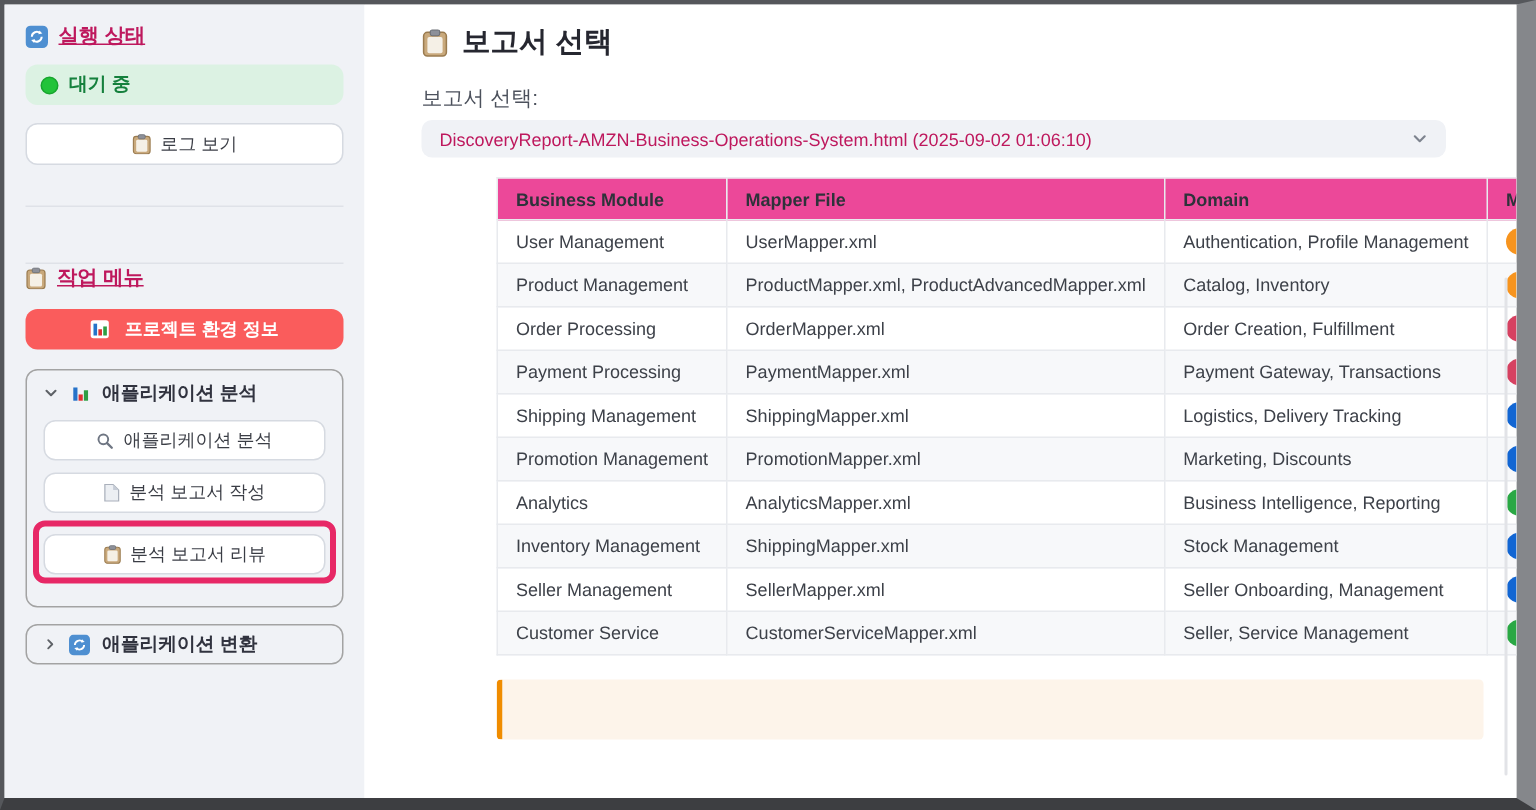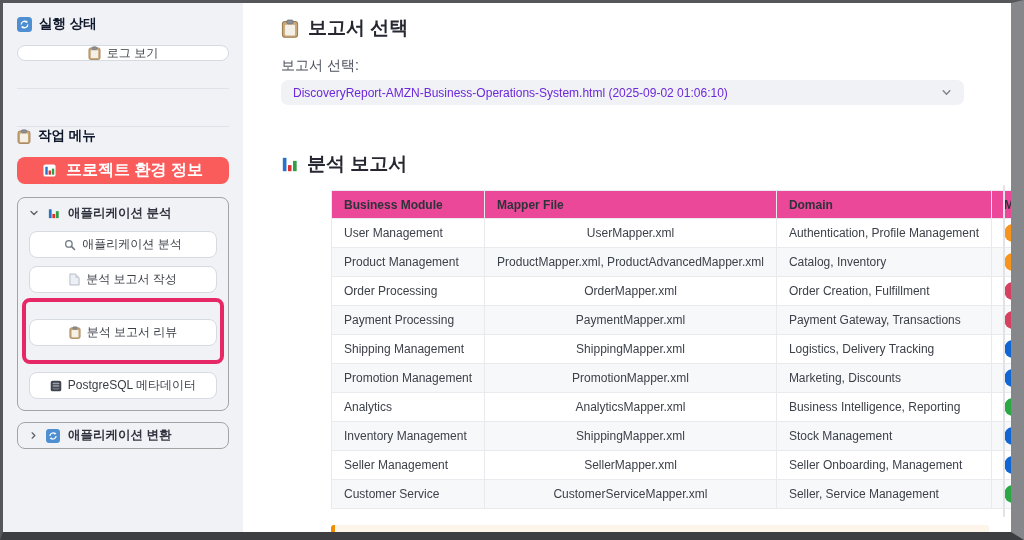--- a/index.html
+++ b/index.html
@@ -2,58 +2,58 @@
 <html style="--primary-red: #fa5c5c; --highlight-pink: #e72866; --status-green: #15803d; --status-dot: #22c33a; --callout-orange: #f08c00;"><head>
 <meta charset="utf-8">
 <style>
   * { margin:0; padding:0; box-sizing:border-box; }
   html,body { width:1024px; height:540px; overflow:hidden; }
   body { font-family:"Liberation Sans","DejaVu Sans",sans-serif; color:#31333f; background:#fff; }
   .frame { width:1024px; height:540px; border-top:3px solid #55575b; border-left:3px solid #55575b;
            border-right:13px solid #85878b; border-bottom:8px solid #3d3e41; display:flex; background:#fff; overflow:hidden; }
   
   .sidebar { width:240px; min-width:240px; background:#f0f2f6; padding:12px 14px 0 14px; overflow:hidden; }
-  .side-header { display:flex; align-items:center; gap:7px; font-size:13.5px; font-weight:bold; color:#0f172a; }
+  .side-header { display:flex; align-items:center; gap:7px; font-size:13.5px; font-weight:bold; color:#be185d;text-decoration:underline; }
   .status-box { margin-top:10px; background:#dcf2e3; border-radius:8px; height:27px; display:flex; align-items:center; gap:7px; padding:0 10px; }
   .status-dot { width:12px; height:12px; border-radius:50%; background:var(--status-dot,#22c33a); border:1px solid #17a52e; }
   .status-text { font-size:12.5px; font-weight:bold; color:var(--status-green,#15803d); }
   .caption { margin-top:14px; font-size:10.5px; color:#7b8190; }
-  .side-btn { margin-top:12px; width:100%; height:16px; background:#fff; border:1px solid #d6dae1; border-radius:8px;
+  .side-btn { margin-top:12px; width:100%; height:28px; background:#fff; border:1px solid #d6dae1; border-radius:8px;
               display:flex; align-items:center; justify-content:center; gap:6px; font-size:12px; color:#3a3d45; cursor:pointer;
               font-family:inherit; }
   hr.div { border:none; border-top:1px solid #dfe2e8; }
   .hr1 { margin-top:27px; } .hr2 { margin-top:37px; }
   .menu-header { }
   .primary-btn { margin-top:12px; width:100%; height:27px; background:var(--primary-red,#fa5c5c); border:none; border-radius:8px;
-                 display:flex; align-items:center; justify-content:center; gap:10px; font-size:16px; font-weight:bold; color:#fff; cursor:pointer;
+                 display:flex; align-items:center; justify-content:center; gap:10px; font-size:12px; font-weight:bold; color:#fff; cursor:pointer;
                  font-family:inherit; }
   .expander { margin-top:13px; border:1px solid #a3a3a3; border-radius:8px; }
   .expander-header { height:30px; display:flex; align-items:center; gap:8px; padding:0 11px; font-size:12.5px; font-weight:600; color:#31333f; cursor:pointer; }
   .expander-body { padding:0 11px 11px 11px; }
   .expander-body .side-btn { margin-top:8px; height:27px; }
   .expander-body .side-btn:first-child { margin-top:3px; }
-  .highlight { border:4px solid var(--highlight-pink,#e72866); border-radius:8px; margin:5px -7px 4px -7px; padding:14px 3px; }
+  .highlight { border:4px solid var(--highlight-pink,#e72866); border-radius:8px; margin:5px -7px 4px -7px; padding:2px 3px; }
   .highlight .side-btn { margin-top:0; }
   .collapsed { margin-top:11px; height:27px; }
   .collapsed .expander-header { height:25px; }
   .icon { display:inline-flex; align-items:center; }
   .icon svg { display:block; }
   
   .main { flex:1; background:#fff; padding:12px 0 0 38px; position:relative; overflow:hidden; }
   .h2 { display:flex; align-items:center; gap:9px; font-size:19px; font-weight:bold; color:#262730; }
   .small-label { margin-top:16px; font-size:14px; color:#4c515c; }
   .selectbox { margin-top:5px; width:683px; height:25px; background:#f0f2f6; border-radius:7px; display:flex; align-items:center;
-               padding:0 12px; font-size:12px; color:#6d28d9; cursor:pointer; justify-content:space-between; }
+               padding:0 12px; font-size:12px; color:#be185d; cursor:pointer; justify-content:space-between; }
   .section2 { margin-top:46px; }
   .tbl-wrap { margin-top:13px; margin-left:50px; }
   table { border-collapse:collapse; font-size:12px; color:#3d4149; }
   th, td { border:1px solid #e8eaee; padding:0 12px; height:29px; text-align:left; font-weight:normal; white-space:nowrap; }
   th { background:#ec4899; font-weight:bold; color:#2e323a; height:28px; }
   tr.even td { background:#f7f8fa; }
-  td.c-module { width:125px; } td.c-mapper { width:245px;text-align:center; } td.c-domain { width:175px;margin-top:36px; } td.c-priority { width:113px; }
+  td.c-module { width:125px; } td.c-mapper { width:245px; } td.c-domain { width:175px;margin-top:36px; } td.c-priority { width:113px; }
   .badge { display:inline-block; padding:3px 10px 4px 10px; border-radius:11px; color:#fff; font-size:10.5px; font-weight:bold; line-height:1; }
   .callout { margin-top:16px; margin-left:50px; width:658px; height:40px; background:#fdf4ea;
              border-left:4px solid var(--callout-orange,#f08c00); border-radius:3px; }
   .scroll-line { position:absolute; right:6px; top:182px; width:2px; height:332px; background:#e2e3e7; border-radius:2px; }
 </style>
 </head>
 <body>
 
 <div class="frame">
 
@@ -64,20 +64,24 @@
         <svg width="15" height="15" viewBox="0 0 15 15">
             <rect width="15" height="15" rx="3.5" fill="#4e8fd1"></rect>
             <path d="M4.2 7.5a3.3 3.3 0 0 1 5.6-2.3M10.8 7.5a3.3 3.3 0 0 1-5.6 2.3" stroke="#fff" stroke-width="1.3" fill="none"></path>
             <path d="M9.3 3.4l1.9 1.9-2.6.5z" fill="#fff"></path>
             <path d="M5.7 11.6L3.8 9.7l2.6-.5z" fill="#fff"></path>
           </svg>
       </span>
       <span>실행 상태</span>
     </div>
 
+    <div class="status-box">
+      <span class="status-dot"></span>
+      <span class="status-text">대기 중</span>
+    </div>
 
 
     <button class="side-btn">
       <span class="icon">
         <svg width="13" height="14" viewBox="0 0 14 15">
             <rect x="1" y="2" width="12" height="12.5" rx="2" fill="#c9a97c" stroke="#9a7b4f" stroke-width="0.8"></rect>
             <rect x="3" y="4.5" width="8" height="8.5" rx="1" fill="#f5f0e6"></rect>
             <rect x="4.5" y="0.8" width="5" height="3" rx="1" fill="#8d9099" stroke="#6d7076" stroke-width="0.6"></rect>
           </svg>
       </span>
@@ -150,31 +154,20 @@
               <span class="icon">
                 <svg width="12" height="13" viewBox="0 0 14 15">
                   <rect x="1" y="2" width="12" height="12.5" rx="2" fill="#c9a97c" stroke="#9a7b4f" stroke-width="0.8"></rect>
                   <rect x="3" y="4.5" width="8" height="8.5" rx="1" fill="#f5f0e6"></rect>
                   <rect x="4.5" y="0.8" width="5" height="3" rx="1" fill="#8d9099" stroke="#6d7076" stroke-width="0.6"></rect>
                 </svg>
               </span>
               <span>분석 보고서 리뷰</span>
             </button>
           </div>
-          <button class="side-btn">
-            <span class="icon">
-              <svg width="12" height="12" viewBox="0 0 13 13">
-                <rect x="0.8" y="0.8" width="11.4" height="11.4" rx="2" fill="#41454e"></rect>
-                <rect x="2.8" y="3" width="7.4" height="1.6" rx="0.8" fill="#9aa0ab"></rect>
-                <rect x="2.8" y="5.8" width="7.4" height="1.6" rx="0.8" fill="#9aa0ab"></rect>
-                <rect x="2.8" y="8.6" width="7.4" height="1.6" rx="0.8" fill="#6f747e"></rect>
-              </svg>
-            </span>
-            <span>PostgreSQL 메타데이터</span>
-          </button>
         </div>
     </div>
 
     <div id="collapsed-expanders">
         <div class="expander collapsed">
           <div class="expander-header">
             <span class="icon">
               <svg width="9" height="9" viewBox="0 0 10 10">
                 <path d="M3.5 2l3 3-3 3" fill="none" stroke="#5f6368" stroke-width="1.4" stroke-linecap="round" stroke-linejoin="round"></path>
               </svg>
@@ -211,30 +204,20 @@
 
     <div class="selectbox">
       <span>DiscoveryReport-AMZN-Business-Operations-System.html (2025-09-02 01:06:10)</span>
       <span class="icon">
         <svg width="11" height="11" viewBox="0 0 10 10">
             <path d="M2 3.5l3 3 3-3" fill="none" stroke="#7d838e" stroke-width="1.3" stroke-linecap="round" stroke-linejoin="round"></path>
           </svg>
       </span>
     </div>
 
-    <div class="h2 section2">
-      <span class="icon">
-        <svg width="17" height="17" viewBox="0 0 14 14">
-            <rect x="1.5" y="1.5" width="3" height="11" fill="#2773c9"></rect>
-            <rect x="5.7" y="7.5" width="3" height="5" fill="#e03131"></rect>
-            <rect x="9.9" y="4" width="3" height="8.5" fill="#2f9e44"></rect>
-          </svg>
-      </span>
-      <span>분석 보고서</span>
-    </div>
 
     <div class="tbl-wrap">
       <table>
         <thead>
           <tr>
             <th class="c-module">Business Module</th>
             <th class="c-mapper">Mapper File</th>
             <th class="c-domain">Domain</th>
             <th class="c-priority">Migration Priority</th>
           </tr>

